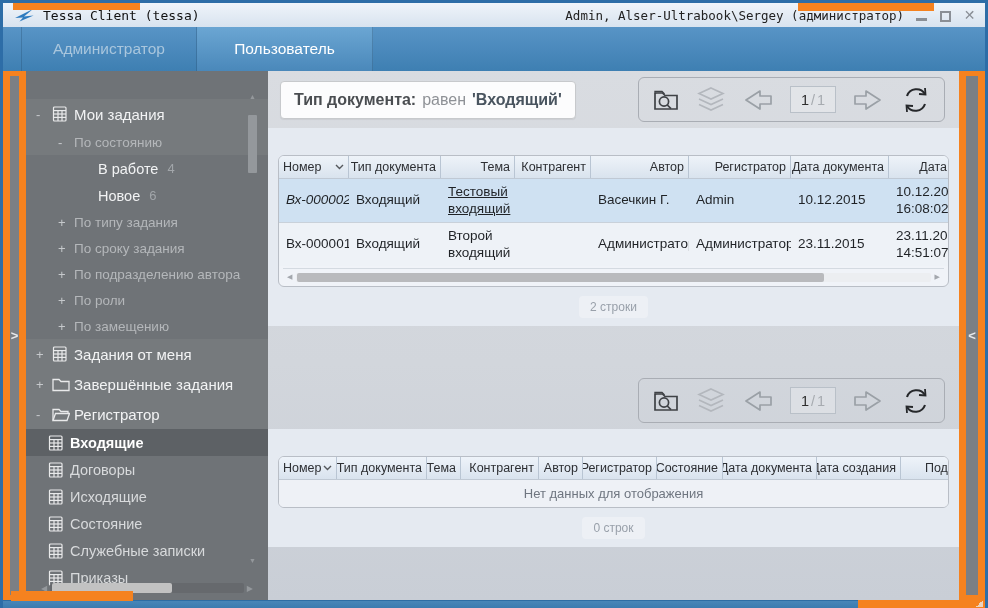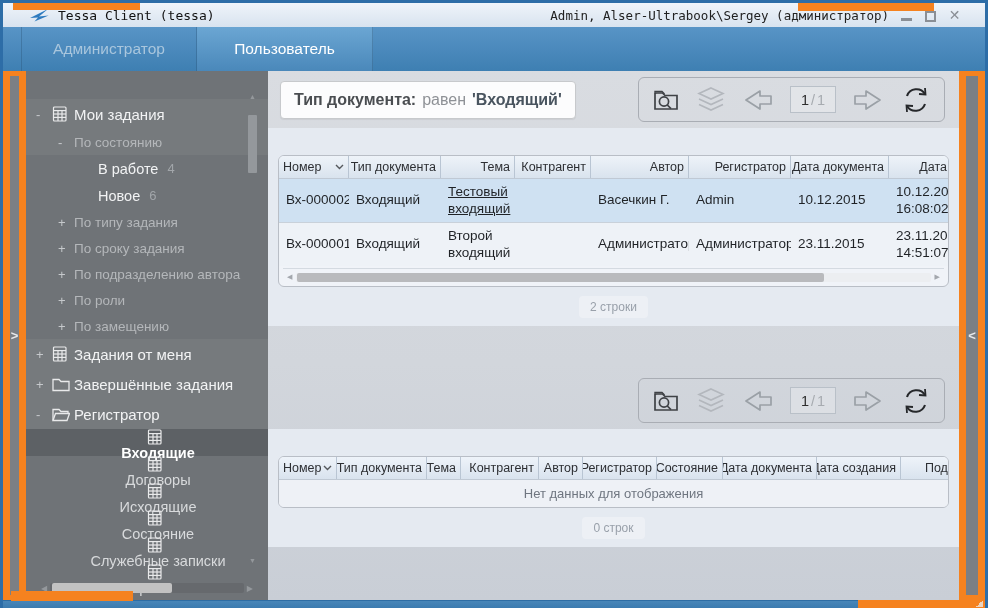--- a/index.html
+++ b/index.html
@@ -4,21 +4,21 @@
 <style>
   * { margin:0; padding:0; box-sizing:border-box; }
   html,body { width:988px; height:608px; overflow:hidden; font-family:"Liberation Sans", sans-serif; }
   #window {
     position:relative; width:988px; height:608px;
     border:3px solid #2d6da7; border-bottom:none;
     background:#d5d9de; overflow:hidden;
   }
   
   .titlebar {
-    height:24px; display:flex; align-items:center; padding:0 23px;
+    height:24px; display:flex; align-items:center; padding:0 8px;
     background:linear-gradient(#eff4fa,#d8e3ef);
     font-family:"DejaVu Sans Mono", monospace; font-size:13px; color:#111;
   }
   .bird { margin:0 9px 0 4px; display:flex; }
   .user-info { margin-left:auto; font-size:12.5px; color:#222; }
   .winbtns { display:flex; align-items:center; margin-left:10px; gap:9px; }
   .winbtn { width:15px; height:13px; display:flex; align-items:flex-end; justify-content:center; cursor:pointer; }
   .glyph-min { width:11px; height:3px; background:#8a8f96; margin-bottom:1px; }
   .glyph-max { width:11px; height:11px; border:2px solid #8a8f96; }
   .glyph-close { font-size:14px; color:#8a8f96; line-height:13px; font-family:"DejaVu Sans", sans-serif; }
@@ -51,21 +51,21 @@
   .splitter.right { width:26px; }
   .splitter .chev { color:#e9eaeb; font-size:13px; font-weight:bold; }
   
   .sidebar {
     width:242px; flex:none; background:#6f7377; position:relative;
     padding-top:28px; overflow:hidden; color:#eee;
   }
   .trow { display:flex; align-items:center; width:100%; cursor:pointer; }
   .trow.lv0 { height:30px; font-size:15px; color:#f2f3f4; padding-left:10px; }
   .trow.lv1p { height:26px; font-size:13.5px; color:#b4b7ba; padding-left:32px; }
-  .trow.lv1i { height:27px; font-size:14.5px; color:#d8dadc; padding-left:22px;flex-direction:column; }
+  .trow.lv1i { height:27px; font-size:14.5px; color:#d8dadc; padding-left:22px; }
   .trow.lv2 { height:27px; font-size:14.5px; color:#f2f3f4; padding-left:72px; }
   .trow.band { background:rgba(255,255,255,.05); }
   .trow.selected { background:#5d6165; color:#ffffff; font-weight:bold; }
   .expander { width:16px; flex:none; font-size:13px; color:#c6c9cc; font-weight:normal; }
   .ticon { width:22px; flex:none; display:flex; align-items:center; }
   .tcount { margin-left:9px; color:#a2a6aa; font-size:13px; font-weight:normal; }
   .vscroll { position:absolute; top:32px; bottom:48px; right:11px; width:9px; }
   .vscroll .arr { position:absolute; left:0; width:9px; font-size:7px; color:#94989c; text-align:center; }
   .vscroll .thumb { position:absolute; top:12px; left:0; width:9px; height:58px; background:#94989c; border-radius:1px; }
   .hscroll { position:absolute; bottom:6px; left:12px; right:12px; height:12px; display:flex; align-items:center; }
@@ -419,21 +419,21 @@
               </div>
               <div class="gh" style="width: 98px;">
                 <span>Дата документа</span>
               </div>
               <div class="gh" style="width: 120px;">
                 <span>Дата создания</span>
               </div>
             </div>
           <div id="t1body">
               <div class="grow alt">
-                <div class="gc" style="width: 70px;">Вх-000002</div>
+                <div class="gc" style="width: 70px; font-style: italic;">Вх-000002</div>
                 <div class="gc" style="width: 92px;">Входящий</div>
                 <div class="gc" style="width: 74px; text-decoration: underline;">Тестовый входящий</div>
                 <div class="gc" style="width: 76px;"></div>
                 <div class="gc" style="width: 98px;">Васечкин Г.</div>
                 <div class="gc" style="width: 102px;">Admin</div>
                 <div class="gc" style="width: 98px;">10.12.2015</div>
                 <div class="gc" style="width: 120px;">10.12.2015 16:08:02</div>
               </div>
               <div class="grow plain">
                 <div class="gc" style="width: 70px;">Вх-000001</div>

